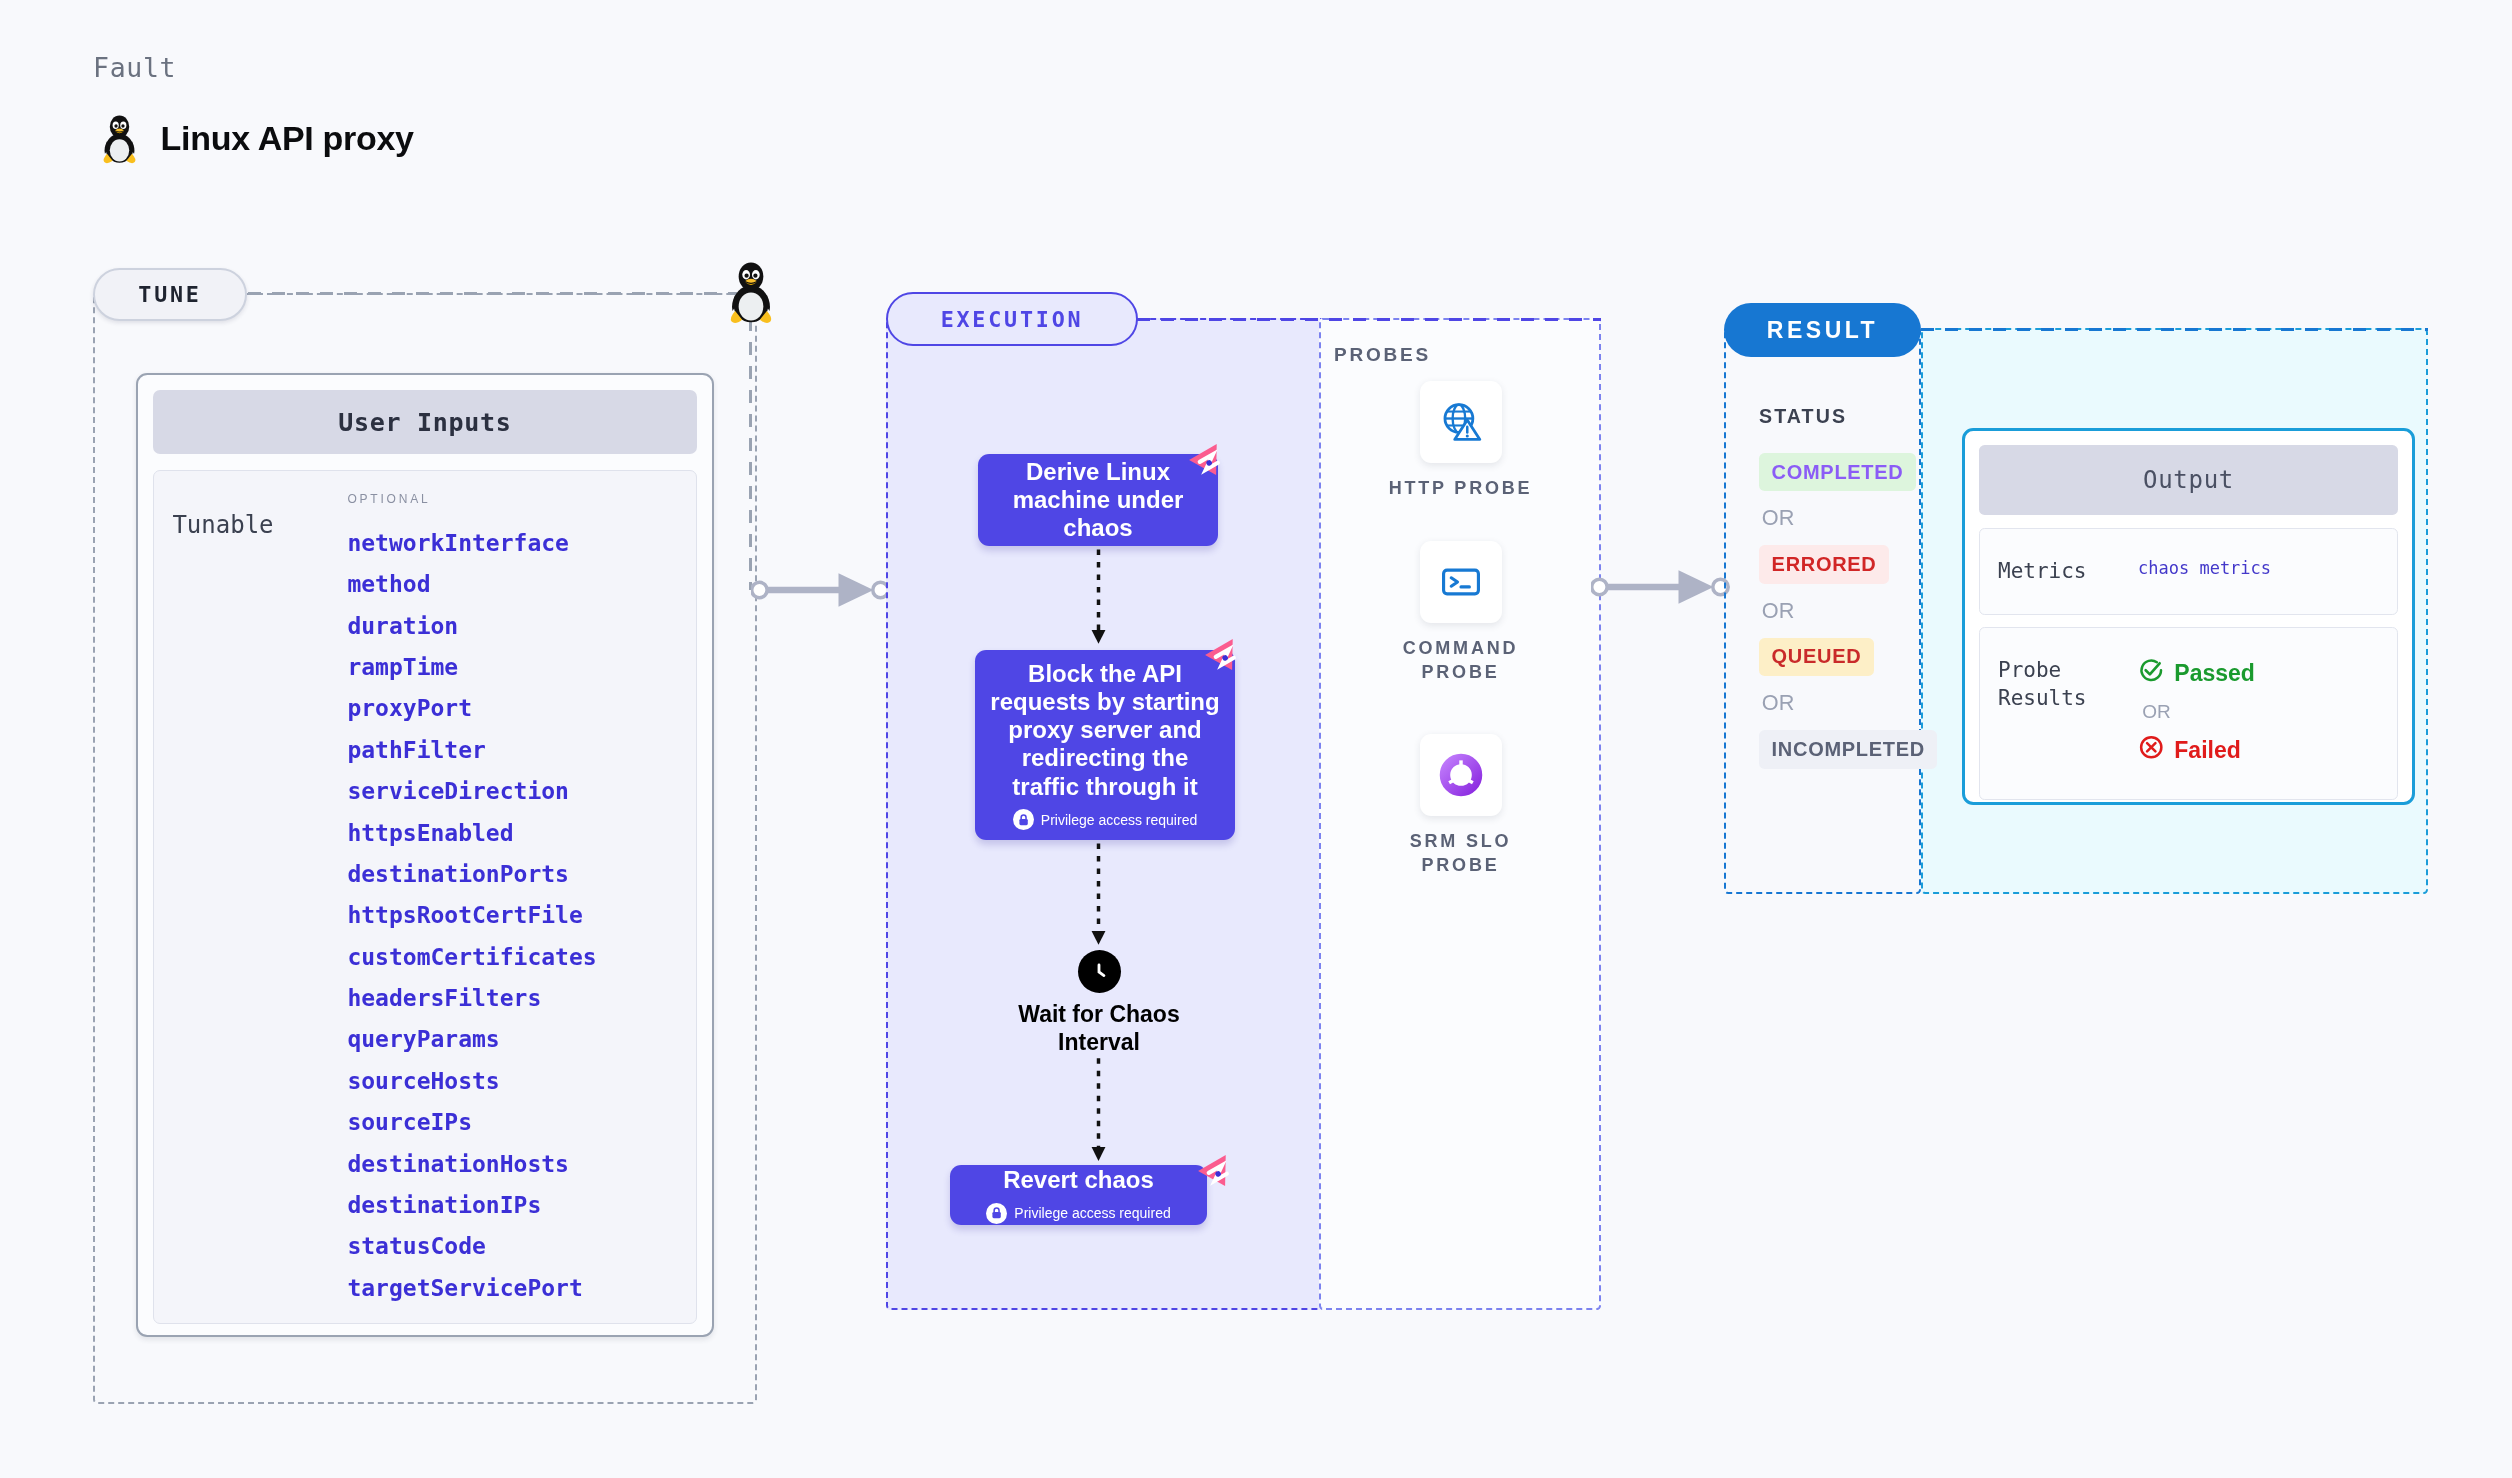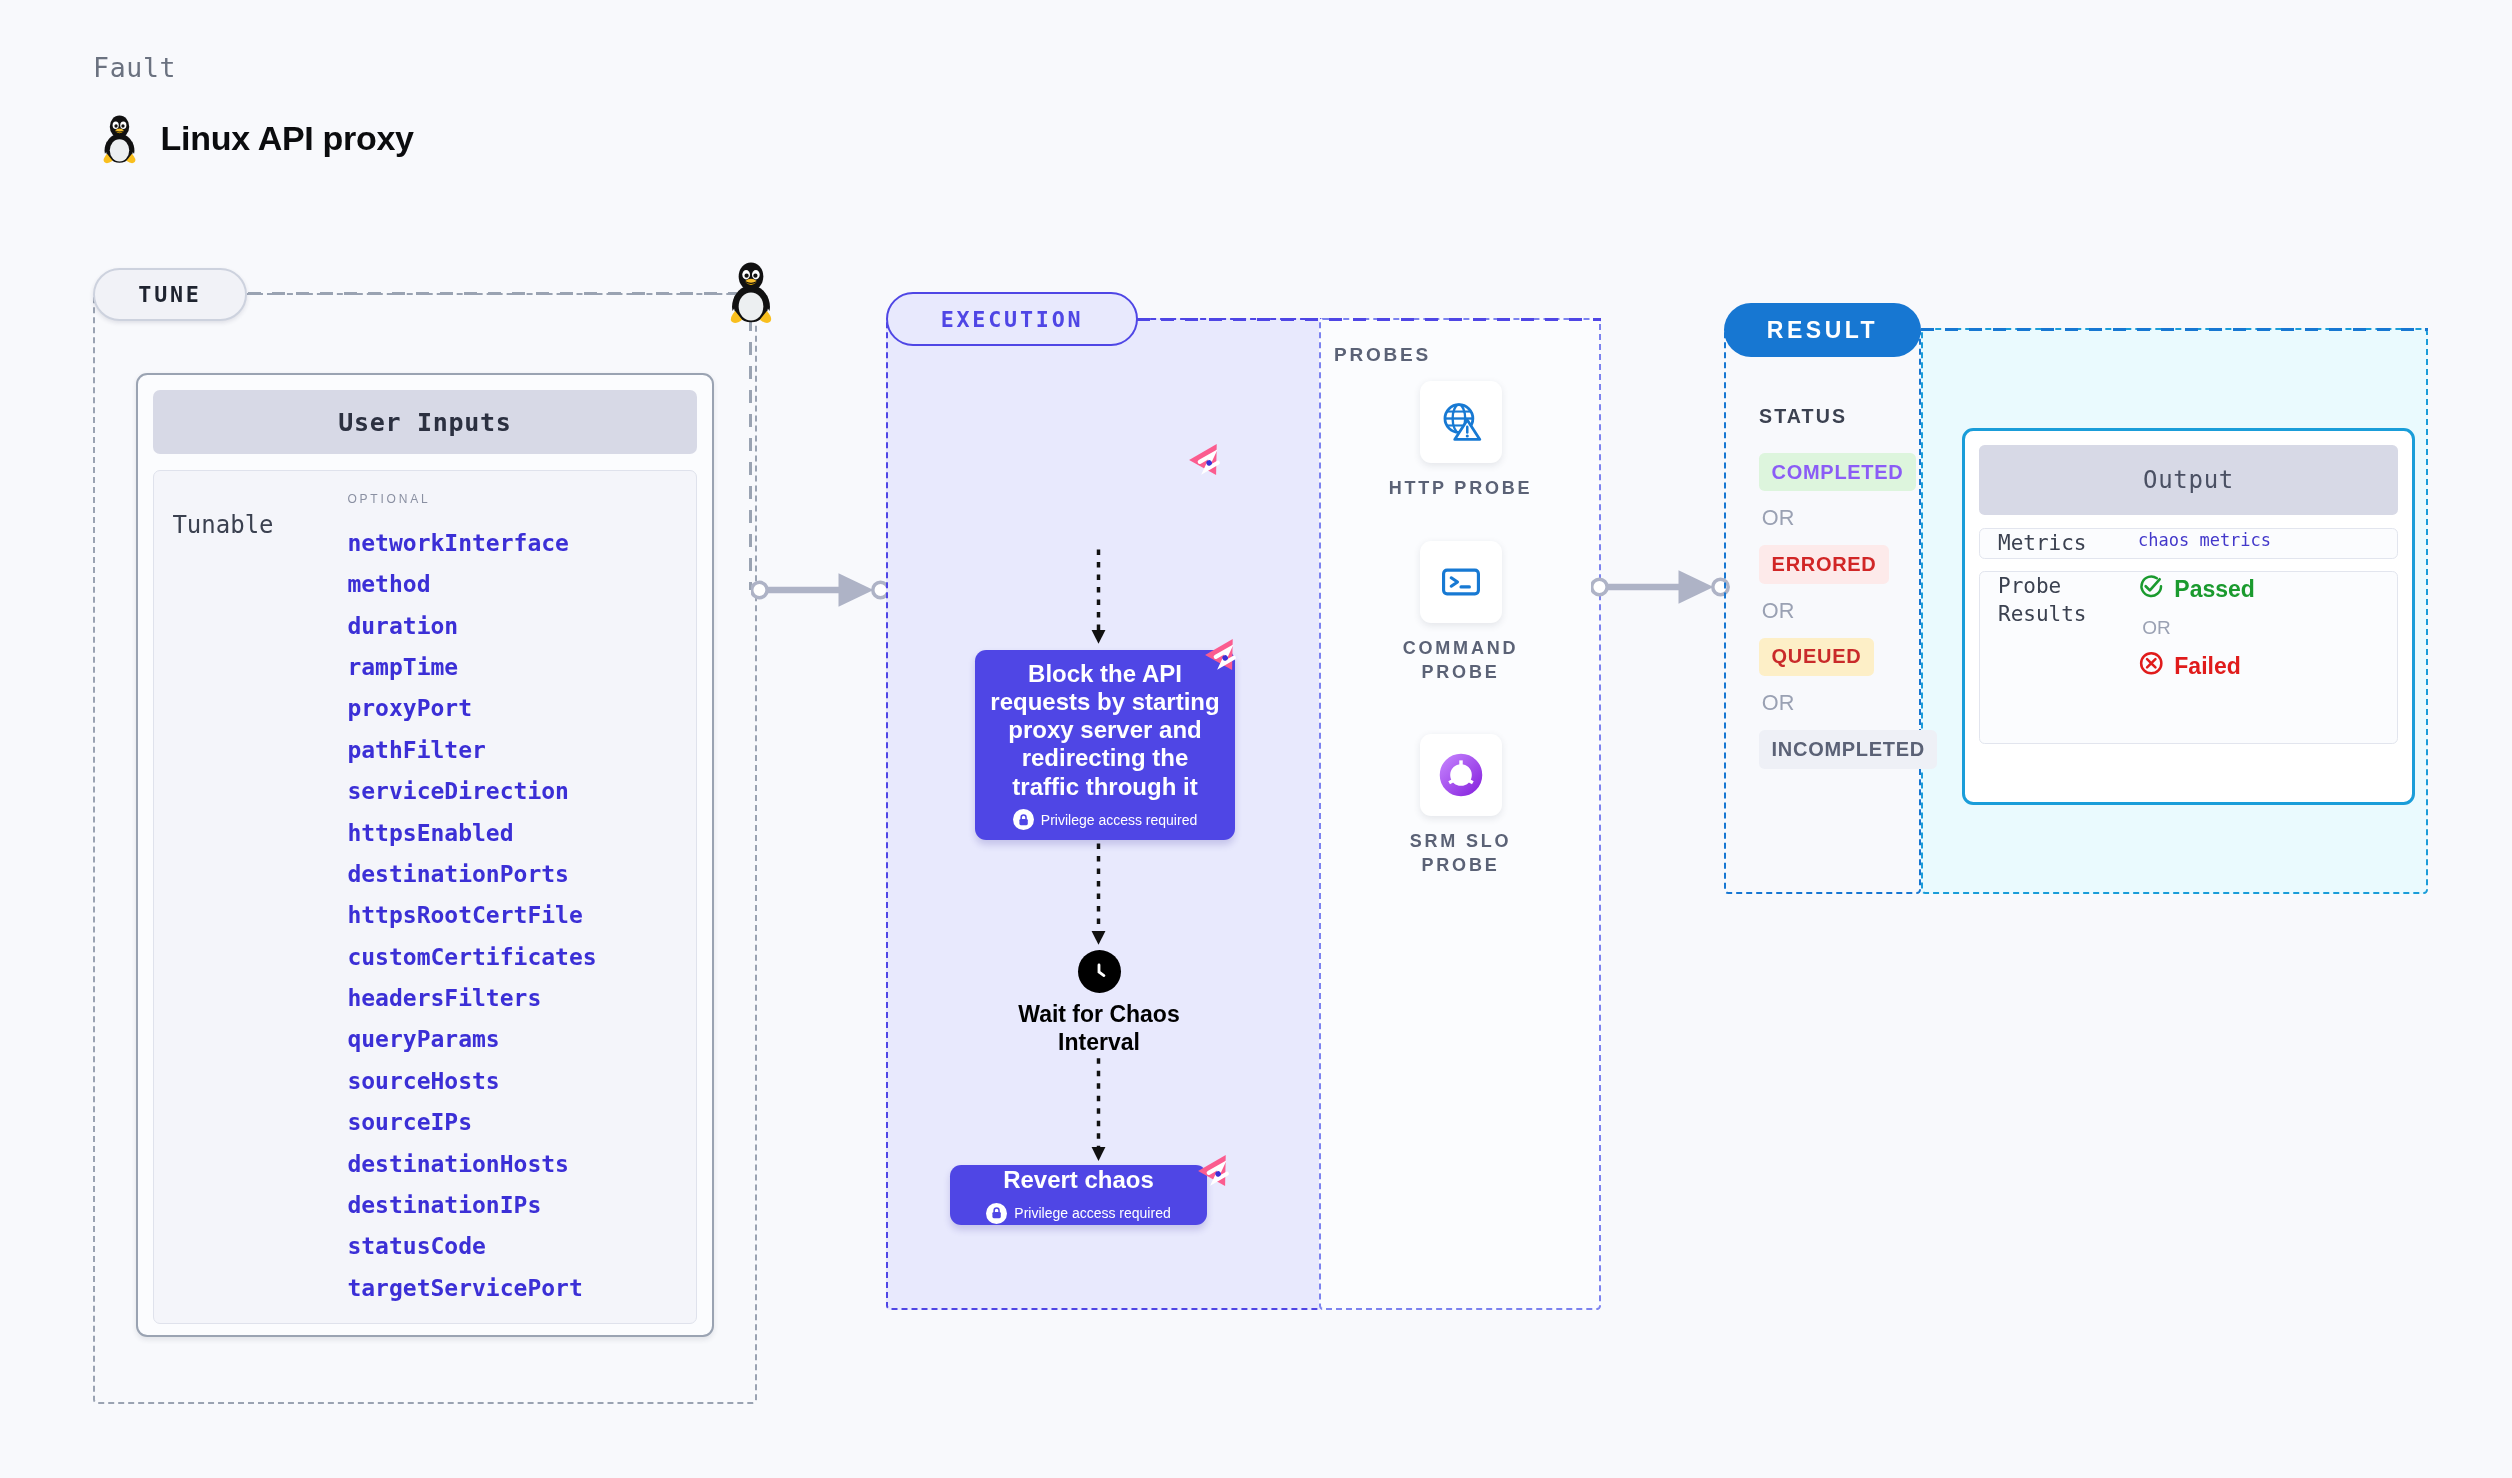--- a/index.html
+++ b/index.html
@@ -183,21 +183,21 @@
     padding: 14px;
   }
   .out-header {
     background: #d7d9e6; border-radius: 5.6px; height: 70px;
     display: flex; align-items: center; justify-content: center;
     font-family: "DejaVu Sans Mono", monospace;
     font-size: 24px; color: #4a5063; letter-spacing: 0.7px;
   }
   .out-row {
     margin-top: 12.6px; border: 1.4px solid #e2e5ee; border-radius: 5.6px;
-    background: #fbfcfe; display: flex; padding: 1px 18px;
+    background: #fbfcfe; display: flex; padding: 29px 18px;
   }
   .out-key {
     width: 140px; flex: none;
     font-family: "DejaVu Sans Mono", monospace;
     font-size: 21px; color: #3b4150; line-height: 1.3;
   }
   .out-val-metrics {
     font-family: "DejaVu Sans Mono", monospace;
     font-size: 17px; color: #4338ca;
   }
@@ -311,20 +311,23 @@
   </div>
 
   <div class="panel" style="left:1319px; top:318px; width:282px; height:992px;">
     <div class="panel-dash violet-inner"></div>
   </div>
 
   <div class="pill execution" style="left:886px; top:292px; width:252px; height:54px;">EXECUTION</div>
   <div class="conn" style="left:1137px; top:318px; width:464px; height:2.8px;
               background:repeating-linear-gradient(to right,#4f46e5 0 12.6px,transparent 12.6px 24px);"></div>
 
+  <div class="exec-node" style="left:978px; top:454px; width:240px; height:92px;">
+    <div>Derive Linux machine under chaos</div>
+  </div>
   <div class="pink-flag" style="left:1188px; top:442px;">
     <svg width="43" height="43" viewBox="0 0 62 62">
       <g transform="rotate(-30 31 31)">
         <polygon points="8,12 54,12 31,50" fill="#fb5c8f"></polygon>
         <path d="M20 22 L42 22 L22 36 L42 36" stroke="#fff" stroke-width="6" fill="none" stroke-linecap="round"></path>
         <circle cx="31" cy="30" r="4" fill="#3b2fd6"></circle>
       </g>
     </svg>
   </div>
 

